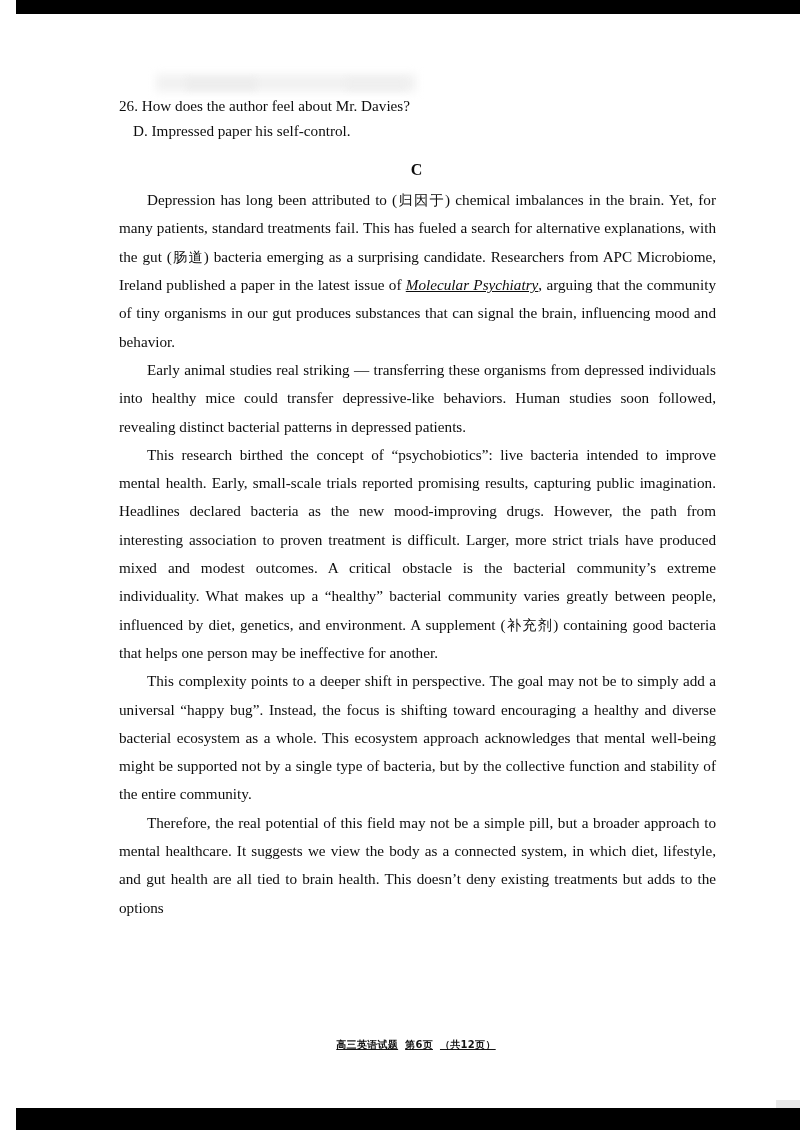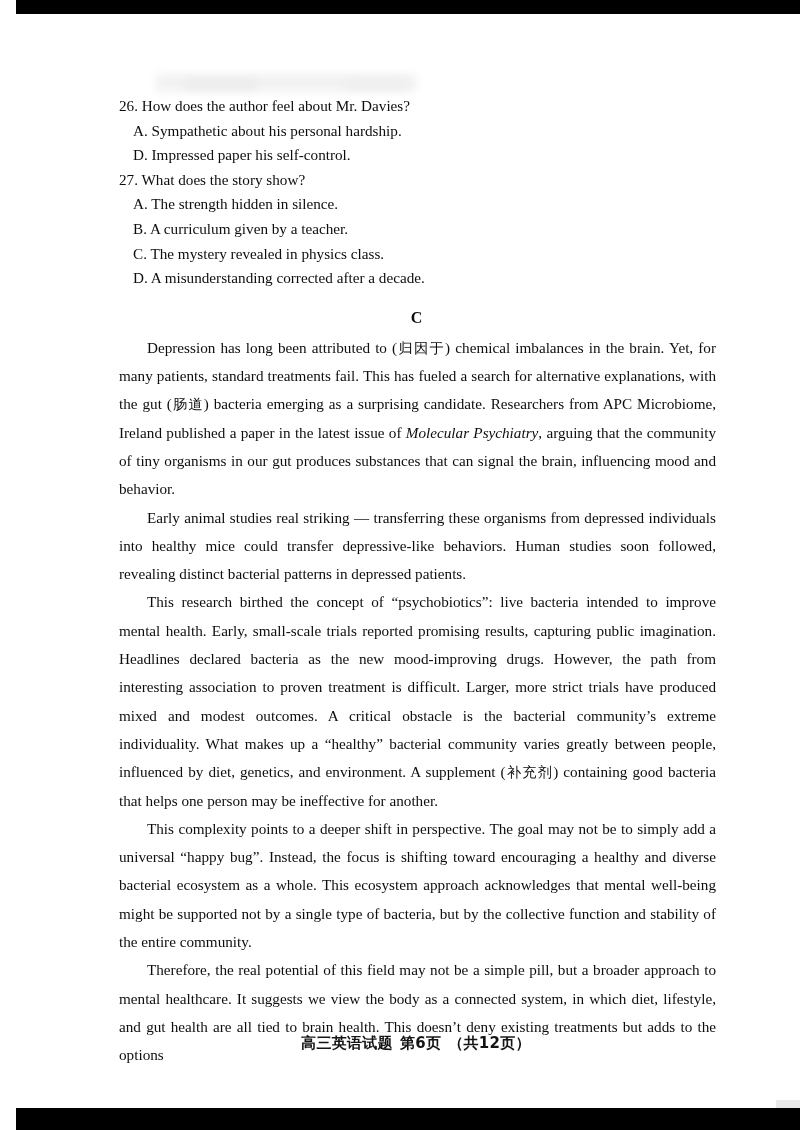--- a/index.html
+++ b/index.html
@@ -118,69 +118,63 @@
   }
   .para.last-clipped {
     
   }
   .para .cn {
     font-family: Liberation Sans, sans-serif;
     font-size: 14.2px;
   }
   .para em {
     font-style: italic;
+    text-decoration: underline;
   }
 
   
   .footer {
     position: absolute;
     left: 0;
     top: 1032px;
     width: 800px;
     text-align: center;
     font-size: 14.6px;
     line-height: 22px;
     color: #141414;
   }
   .footer .cn-foot {
     font-family: "DejaVu Sans", "Liberation Sans", sans-serif;
     font-weight: bold;
-    font-size: 15px;
+    font-size: 10px;
     letter-spacing: 0.3px;
+    text-decoration: underline;
   }
   .footer .foot-gap {
     display: inline-block;
     width: 7px;
   }
 </style>
 </head>
 <body>
 
 <div class="page">
 
   <div class="scan-edge-top"></div>
   <div class="scan-smudge"></div>
   <div class="scan-smudge-2"></div>
   <div class="scan-smudge-3"></div>
 
   <div class="content">
 
     <div class="question-block">
       <p class="question-stem">26. How does the author feel about Mr. Davies?</p>
-      <p class="option">A. Sympathetic about his personal hardship.</p>
       <p class="option">D. Impressed paper his self-control.</p>
     </div>
 
-    <div class="question-block">
-      <p class="question-stem">27. What does the story show?</p>
-      <p class="option">A. The strength hidden in silence.</p>
-      <p class="option">B. A curriculum given by a teacher.</p>
-      <p class="option">C. The mystery revealed in physics class.</p>
-      <p class="option">D. A misunderstanding corrected after a decade.</p>
-    </div>
 
     <p class="passage-heading">C</p>
 
     <div class="passage-body">
 
       <p class="para"><span>Depression has long been attributed to (</span><span class="cn">归因于</span><span>) chemical imbalances in the brain. Yet, for many patients, standard treatments fail. This has fueled a search for alternative explanations, with the gut (</span><span class="cn">肠道</span><span>) bacteria emerging as a surprising candidate. Researchers from APC Microbiome, Ireland published a paper in the latest issue of </span><em>Molecular Psychiatry</em><span>, arguing that the community of tiny organisms in our gut produces substances that can signal the brain, influencing mood and behavior.</span></p>
 
       <p class="para">Early animal studies real striking — transferring these organisms from depressed individuals into healthy mice could transfer depressive-like behaviors. Human studies soon followed, revealing distinct bacterial patterns in depressed patients.</p>
 
       <p class="para"><span>This research birthed the concept of “psychobiotics”: live bacteria intended to improve mental health. Early, small-scale trials reported promising results, capturing public imagination. Headlines declared bacteria as the new mood-improving drugs. However, the path from interesting association to proven treatment is difficult. Larger, more strict trials have produced mixed and modest outcomes. A critical obstacle is the bacterial community’s extreme individuality. What makes up a “healthy” bacterial community varies greatly between people, influenced by diet, genetics, and environment. A supplement (</span><span class="cn">补充剂</span><span>) containing good bacteria that helps one person may be ineffective for another.</span></p>

